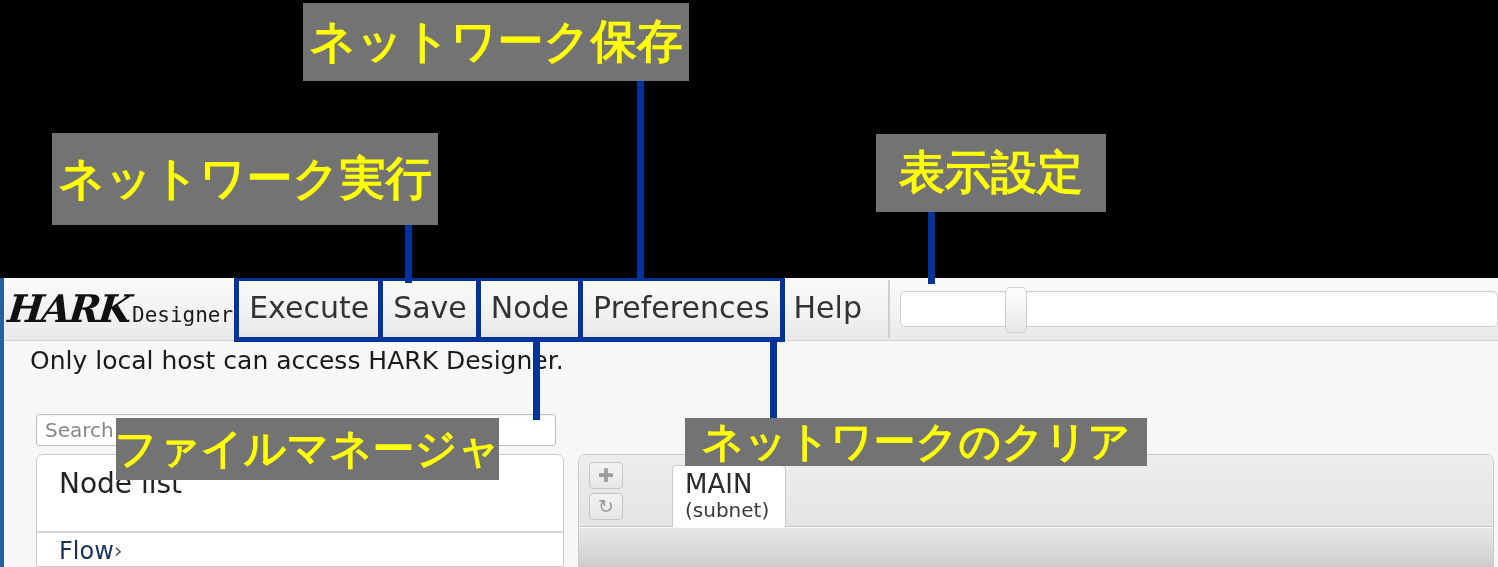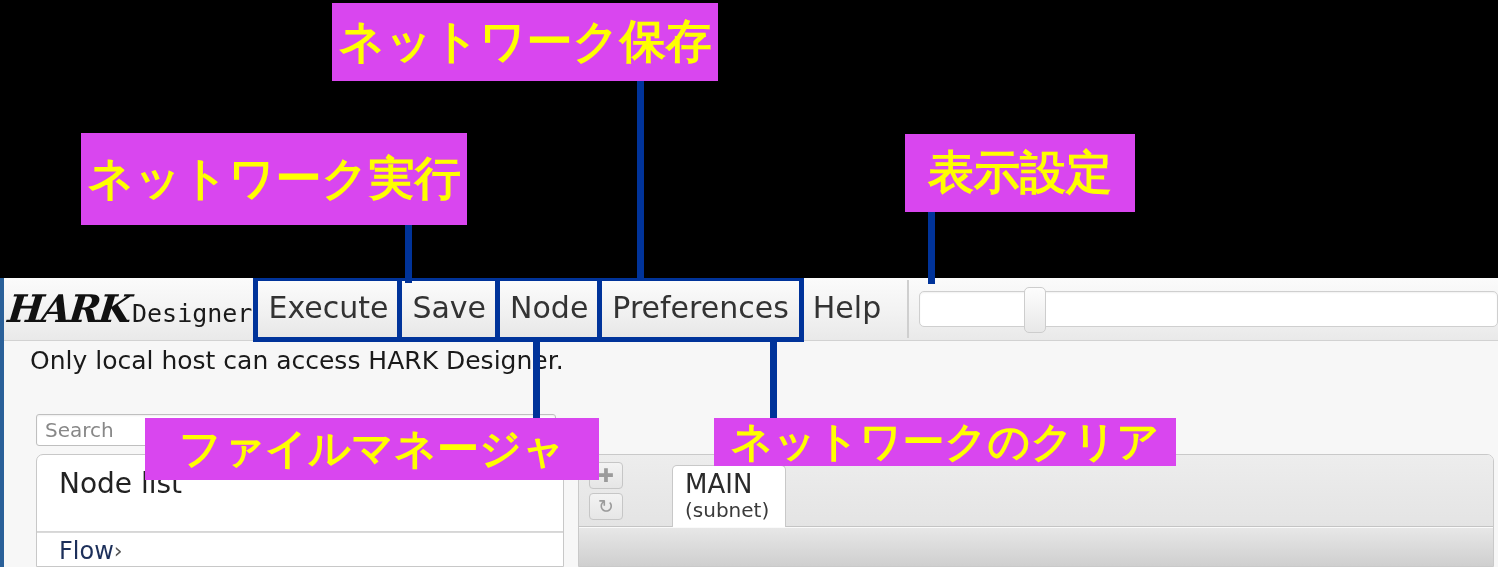--- a/index.html
+++ b/index.html
@@ -62,21 +62,21 @@
     font-style: italic;
     font-weight: bold;
     font-size: 38px;
     letter-spacing: -2px;
     color: #111;
     transform: skewX(-6deg);
     line-height: 1;
   }
   #brand .designer {
     font-family: "DejaVu Sans Mono", "Liberation Mono", monospace;
-    font-size: 25px;
+    font-size: 21px;
     color: #1a1a1a;
     letter-spacing: 0px;
     margin-left: 2px;
     line-height: 1;
     text-align: center;
   }
 
   .menu-btn {
     font-family: "DejaVu Sans", "Liberation Sans", sans-serif;
     font-size: 30px;
@@ -282,31 +282,30 @@
     left: 0;
     top: 73px;
     right: 0;
     bottom: 0;
     background: linear-gradient(to bottom, #e7e7e7 0%, #cfcfcf 100%);
   }
 
   
   .anno-box {
     position: absolute;
-    background: #d946ef;
+    background: #737373;
     color: #ffff00;
     font-family: "DejaVu Sans", "Liberation Sans", sans-serif;
     font-weight: bold;
     display: flex;
     align-items: center;
     justify-content: center;
     white-space: nowrap;
     z-index: 20;
     letter-spacing: 0px;
-    margin-left: 29px;
   }
   .anno-line {
     position: absolute;
     background: #00339a;
     width: 7px;
     z-index: 19;
   }
 </style>
 </head>
 <body>
@@ -366,17 +365,17 @@
 
 <div class="anno-box" style="left:303px; top:3px; width:386px; height:78px; font-size:46px;">ネットワーク保存</div>
 <div class="anno-line" style="left:637px; top:81px; height:200px;"></div>
 
 <div class="anno-box" style="left:52px; top:133px; width:386px; height:92px; font-size:46px;">ネットワーク実行</div>
 <div class="anno-line" style="left:405px; top:211px; height:72px;"></div>
 
 <div class="anno-box" style="left:876px; top:134px; width:230px; height:78px; font-size:46px;">表示設定</div>
 <div class="anno-line" style="left:928px; top:212px; height:72px;"></div>
 
-<div class="anno-box" style="left:116px; top:418px; width:454px; height:62px; font-size:42px;">ファイルマネージャ</div>
+<div class="anno-box" style="left:116px; top:418px; width:383px; height:62px; font-size:42px;">ファイルマネージャ</div>
 <div class="anno-line" style="left:533px; top:340px; height:80px;"></div>
 
 <div class="anno-box" style="left:685px; top:418px; width:462px; height:48px; font-size:42px;">ネットワークのクリア</div>
 <div class="anno-line" style="left:770px; top:340px; height:80px;"></div>
 
 </body></html>

